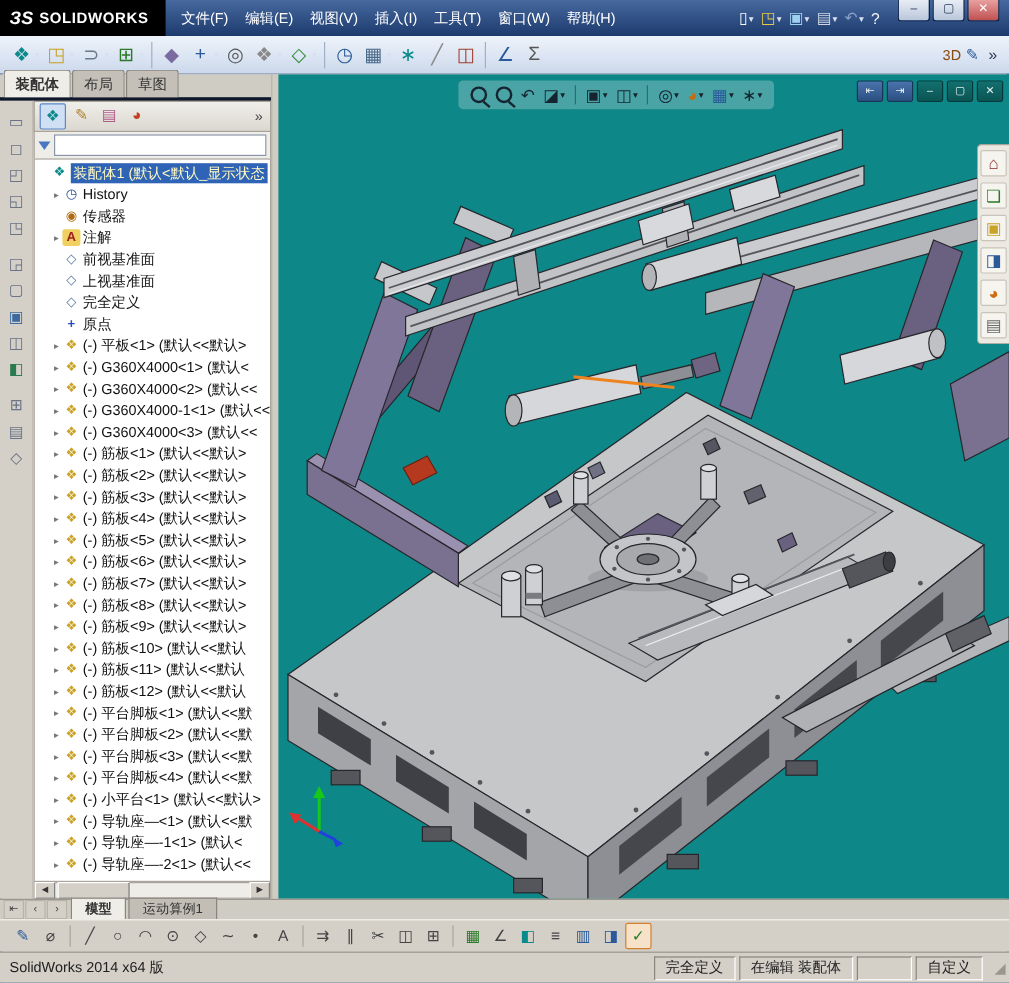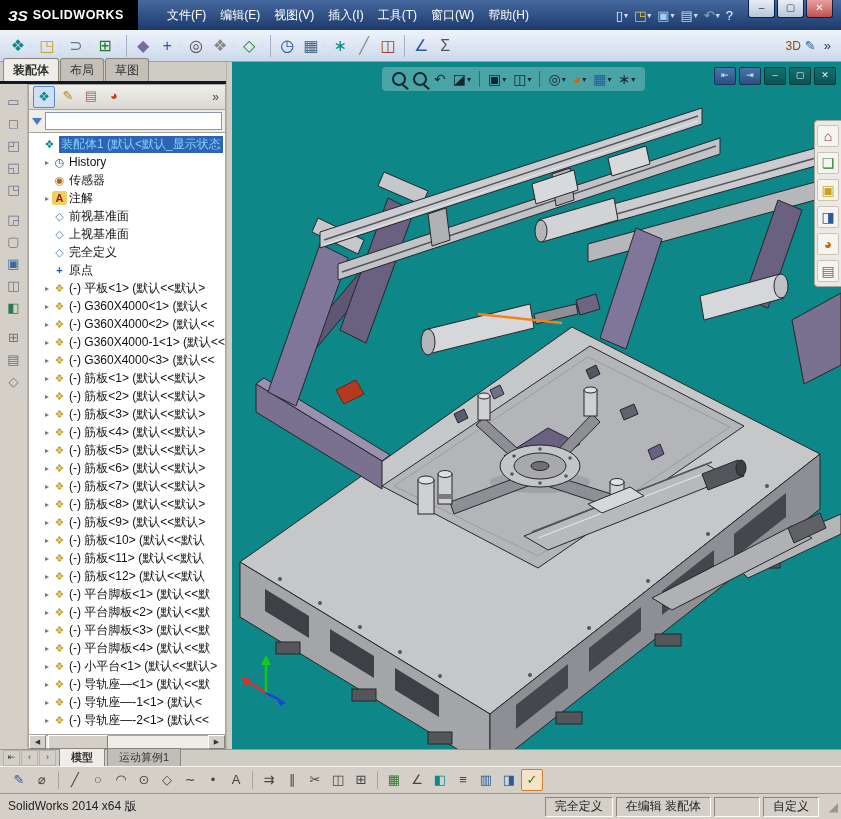--- a/index.html
+++ b/index.html
@@ -6,21 +6,21 @@
   body{width:841px;height:819px;font-family:"Liberation Sans","DejaVu Sans",sans-serif;background:#d4d0c8;overflow:hidden;}
   .app{position:relative;width:841px;height:819px;background:#d4d0c8;overflow:hidden;
        box-shadow:inset 2px 0 0 #35589c, inset -2px 0 0 #35589c, inset 0 -2px 0 #35589c;}
 
   
   .titlebar{position:absolute;left:0;top:0;right:0;height:30px;display:flex;align-items:center;
             background:linear-gradient(#46699f,#1d3a6d);}
   .logo{width:138px;height:30px;background:#000;color:#fff;display:flex;align-items:center;gap:5px;padding-left:8px;box-sizing:border-box;}
   .logo .ds{font-style:italic;font-weight:bold;font-size:15px;}
   .logo .lw{font-weight:bold;font-size:12.5px;letter-spacing:.5px;}
-  .menus{display:flex;margin-left:22px;}
+  .menus{display:flex;margin-left:6px;}
   .menu{color:#fff;font-size:12px;padding:5px 7px;cursor:default;}
   .qat{display:flex;align-items:center;margin-left:auto;margin-right:6px;}
   .qicon{display:flex;align-items:center;padding:2px 3px;}
   .qicon .g{font-size:13px;}
   .caret{font-size:8px;color:#d8e0ee;margin-left:1px;}
   .winbtns{display:flex;gap:2px;align-self:flex-start;margin-right:8px;margin-left:6px;}
   .winbtn{width:25px;height:17px;border:1px solid #0e2246;border-top:none;border-radius:0 0 3px 3px;
           background:linear-gradient(#e8edf5,#b9c6da);color:#243a58;font-size:10px;line-height:16px;text-align:center;}
   .winbtn.close{background:linear-gradient(#e8a0a0,#c05050);color:#fff;}
 
@@ -59,21 +59,21 @@
            padding:2px 3px;box-sizing:border-box;gap:3px;border-left:1px solid #a8a49c;border-right:1px solid #a8a49c;}
   .funnel{width:0;height:0;border-left:5px solid transparent;border-right:5px solid transparent;border-top:7px solid #4a78c0;}
   .tfilter input{flex:1;height:16px;border:1px solid #8a96a8;font-size:11px;padding:0 3px;min-width:0;}
   .tree{position:absolute;left:28px;top:132px;width:198px;bottom:84px;background:#fff;border:1px solid #a8a49c;
         box-sizing:border-box;overflow:hidden;padding-top:2px;}
   .trow{display:flex;align-items:center;height:18px;white-space:nowrap;padding-left:3px;overflow:hidden;}
   .trow.lvl1{padding-left:13px;}
   .exp{width:10px;font-size:8px;color:#777;text-align:center;flex:none;}
   .tico{width:15px;font-size:11px;line-height:14px;text-align:center;flex:none;margin-right:2px;font-weight:bold;border-radius:2px;}
   .tlabel{font-size:12px;color:#111;}
-  .trow.sel .tlabel{background:#2f63b5;color:#7dd3fc;padding:0 2px;}
+  .trow.sel .tlabel{background:#2f63b5;color:#fef9c3;padding:0 2px;}
   .hscroll{position:absolute;left:28px;bottom:70px;width:198px;height:14px;background:#efede8;border:1px solid #a8a49c;
            box-sizing:border-box;display:flex;align-items:center;}
   .sbtn{width:15px;height:12px;background:#d4d0c8;border:1px solid #fff;border-right-color:#808080;border-bottom-color:#808080;
         font-size:7px;line-height:11px;text-align:center;color:#333;flex:none;}
   .sbtn.right{margin-left:auto;}
   .sthumb{width:58px;height:12px;margin-left:2px;background:#d4d0c8;border:1px solid #fff;border-right-color:#808080;border-bottom-color:#808080;flex:none;}
   .split{position:absolute;left:226px;top:62px;width:6px;bottom:70px;background:#cfccc4;border-left:1px solid #b8b4aa;}
 
   
   .vp{position:absolute;left:232px;top:62px;right:0;bottom:70px;background:#0d8787;overflow:hidden;}

